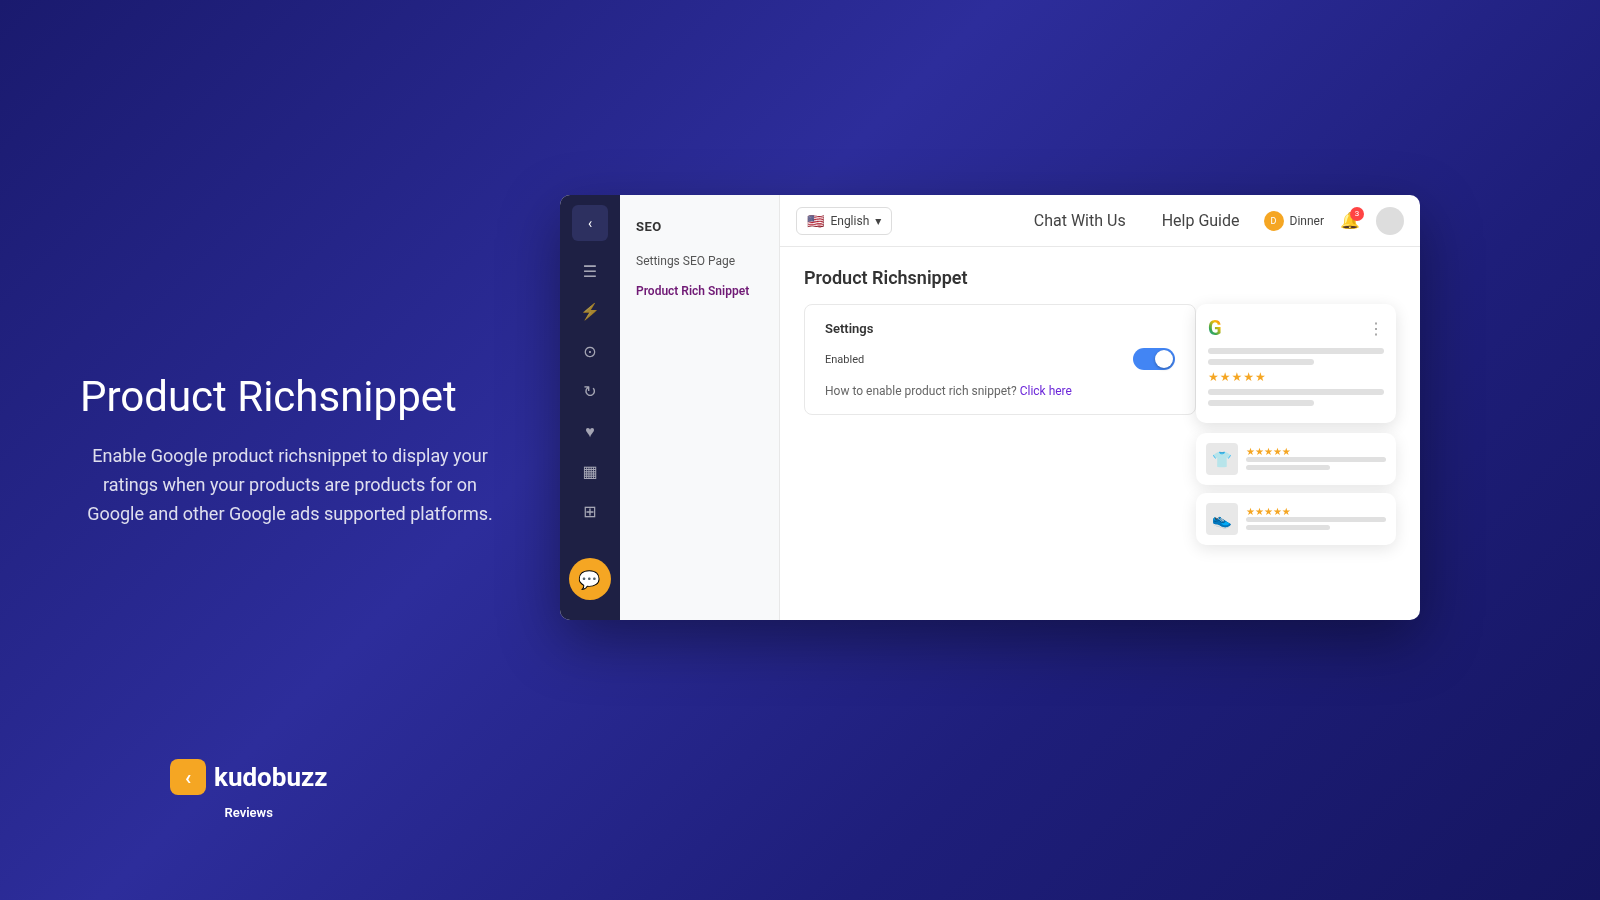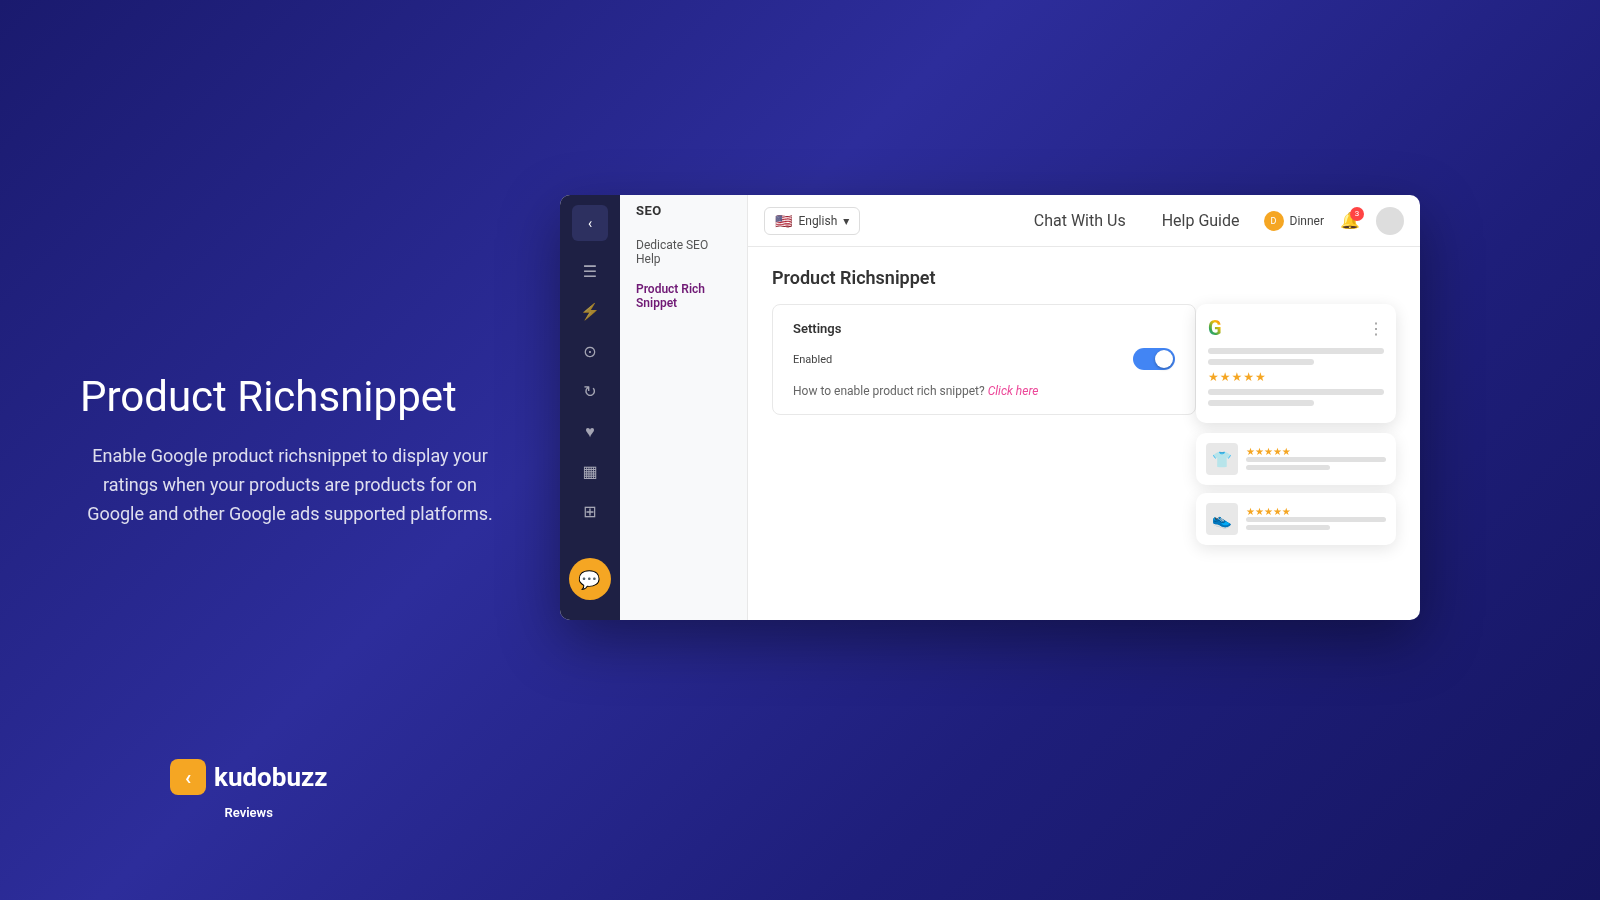--- a/index.html
+++ b/index.html
@@ -95,24 +95,24 @@
       justify-content: center;
       cursor: pointer;
       color: white;
       font-size: 18px;
       margin-top: auto;
       margin-bottom: 10px;
     }
 
     
     .nav-panel {
-      width: 128px;
+      width: 160px;
       background: #f8f9fa;
       border-right: 1px solid #e8e8e8;
-      padding: 8px 0;
+      padding: 24px 0;
     }
     .nav-panel-header {
       font-size: 13px;
       font-weight: 700;
       color: #333;
       padding: 0 16px 12px;
       letter-spacing: 0.5px;
     }
     .nav-item {
       padding: 8px 16px;
@@ -265,24 +265,23 @@
       top: 2px;
       right: 2px;
       box-shadow: 0 1px 3px rgba(0,0,0,0.3);
     }
     .help-text {
       font-size: 12px;
       color: #666;
       margin-top: 14px;
     }
     .help-link {
-      color: #ec4899;
+      color: #6d28d9;
       cursor: pointer;
       text-decoration: none;
-      font-style: italic;
     }
     .google-card {
       background: white;
       border-radius: 10px;
       padding: 12px;
       box-shadow: 0 4px 16px rgba(0,0,0,0.12);
       margin-bottom: 10px;
     }
     .google-card-header {
       display: flex;
@@ -407,21 +406,21 @@
     <div class="sidebar-icon">↻</div>
     <div class="sidebar-icon">♥</div>
     <div class="sidebar-icon">▦</div>
     <div class="sidebar-icon">⊞</div>
     <div class="chat-btn">💬</div>
   </div>
 
   <div class="nav-panel">
     <div class="nav-panel-header">SEO</div>
     <div class="nav-item">
-      <span>Dedicate SEO Help</span>
+      <span>Settings SEO Page</span>
     </div>
     <div class="nav-item active">
       <span>Product Rich Snippet</span>
     </div>
   </div>
 
   <div class="main-content">
 
     <div class="topbar">
       <div class="lang-selector">

